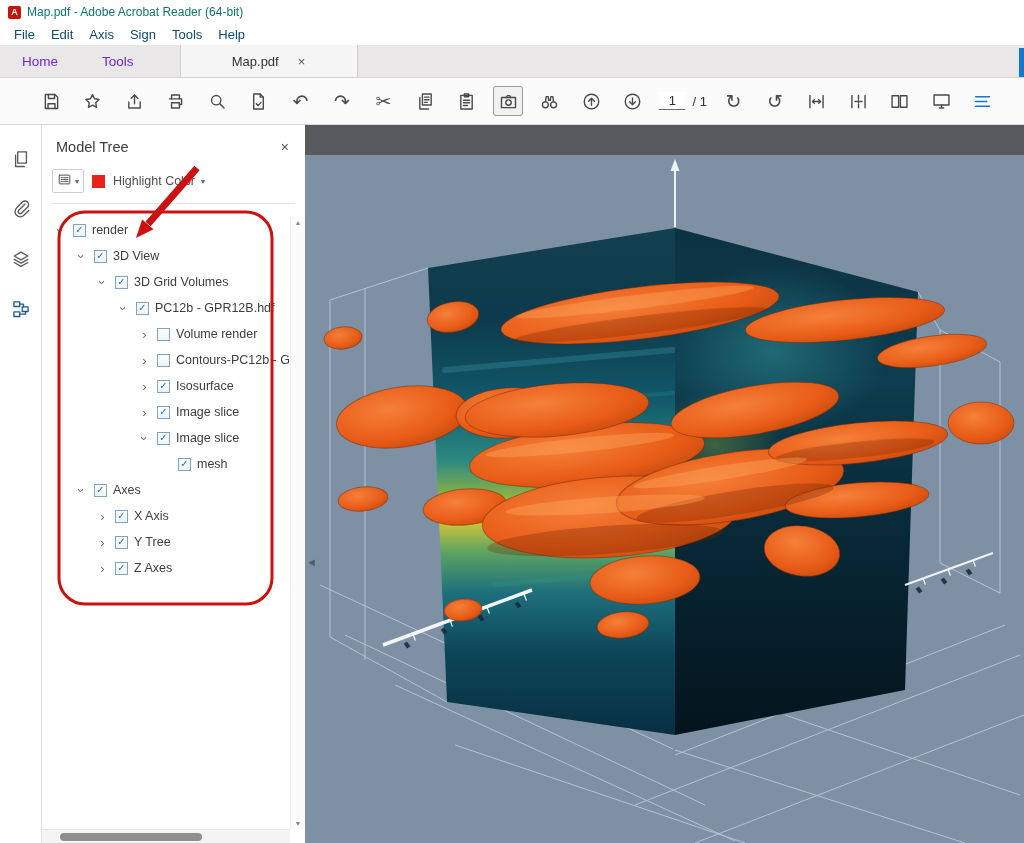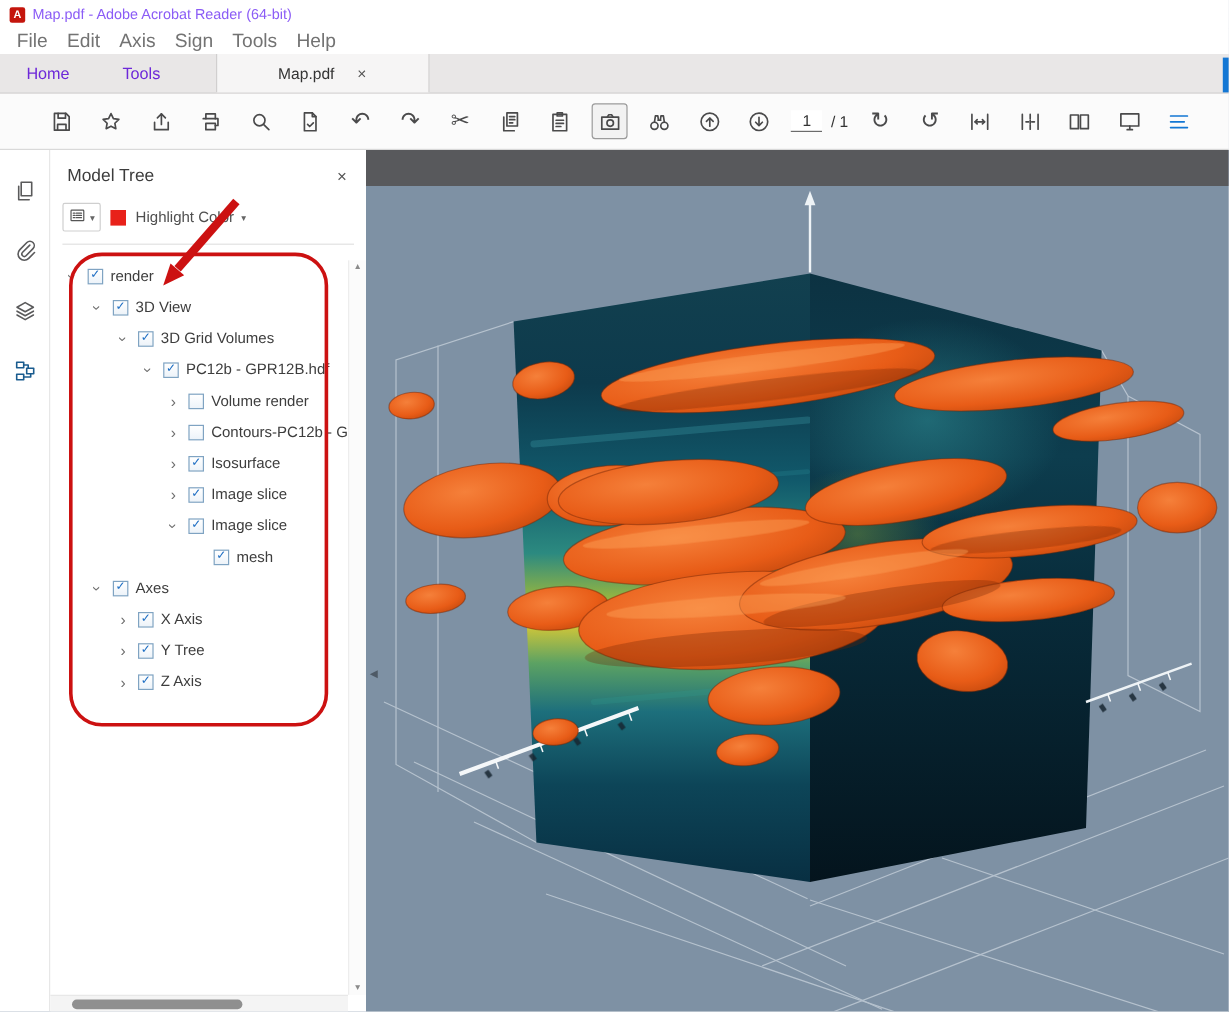--- a/index.html
+++ b/index.html
@@ -4,23 +4,23 @@
 <style>
   *{margin:0;padding:0;box-sizing:border-box}
   html,body{width:1024px;height:843px;overflow:hidden}
   body{font-family:"Liberation Sans",sans-serif;background:#fff;position:relative;user-select:none}
   button{background:none;border:none;font-family:inherit;cursor:pointer;padding:0}
 
   
   .titlebar{height:24px;display:flex;align-items:center;gap:6px;padding-left:8px;background:#fff}
   .app-icon{width:13px;height:13px;background:#c4150c;border-radius:2px;color:#fff;font-size:9px;font-weight:bold;
             display:flex;align-items:center;justify-content:center;flex:none}
-  .title-text{font-size:12px;color:#8b5cf6}
+  .title-text{font-size:12px;color:#0f766e}
   .menubar{height:21px;display:flex;align-items:center;padding-left:6px;background:#fff}
-  .menu-item{font-size:16px;color:#737373;padding:0 8px}
+  .menu-item{font-size:13px;color:#0c4a6e;padding:0 8px}
 
   
   .tabbar{height:33px;background:#e9e7e7;display:flex;align-items:stretch;border-bottom:1px solid #d5d3d3;position:relative}
   .tab-simple{display:flex;align-items:center;padding:0 22px;font-size:13.5px;color:#6d28d9}
   .doc-tab{width:178px;margin-left:24px;background:#f6f5f5;border-left:1px solid #d1cfcf;border-right:1px solid #d1cfcf;
            display:flex;align-items:center;justify-content:center;gap:19px;font-size:13px;color:#333}
   .doc-close{color:#555;font-size:13px}
   .edge-accent{position:absolute;right:0;top:3px;width:5px;height:29px;background:#1377d4}
 
   
@@ -385,21 +385,21 @@
           <span class="tree-label">X Axis</span>
         </div>
         <div class="tree-row" style="padding-left: 54px;">
           <span class="expander collapsed">›</span>
           <span class="checkbox checked">✓</span>
           <span class="tree-label">Y Tree</span>
         </div>
         <div class="tree-row" style="padding-left: 54px;">
           <span class="expander collapsed">›</span>
           <span class="checkbox checked">✓</span>
-          <span class="tree-label">Z Axis</span>
+          <span class="tree-label">Z Axes</span>
         </div>
       </div>
 
     <div class="vscroll">
       <span>▲</span>
       <span>▼</span>
     </div>
     <div class="hscroll">
       <div class="hthumb"></div>
     </div>

